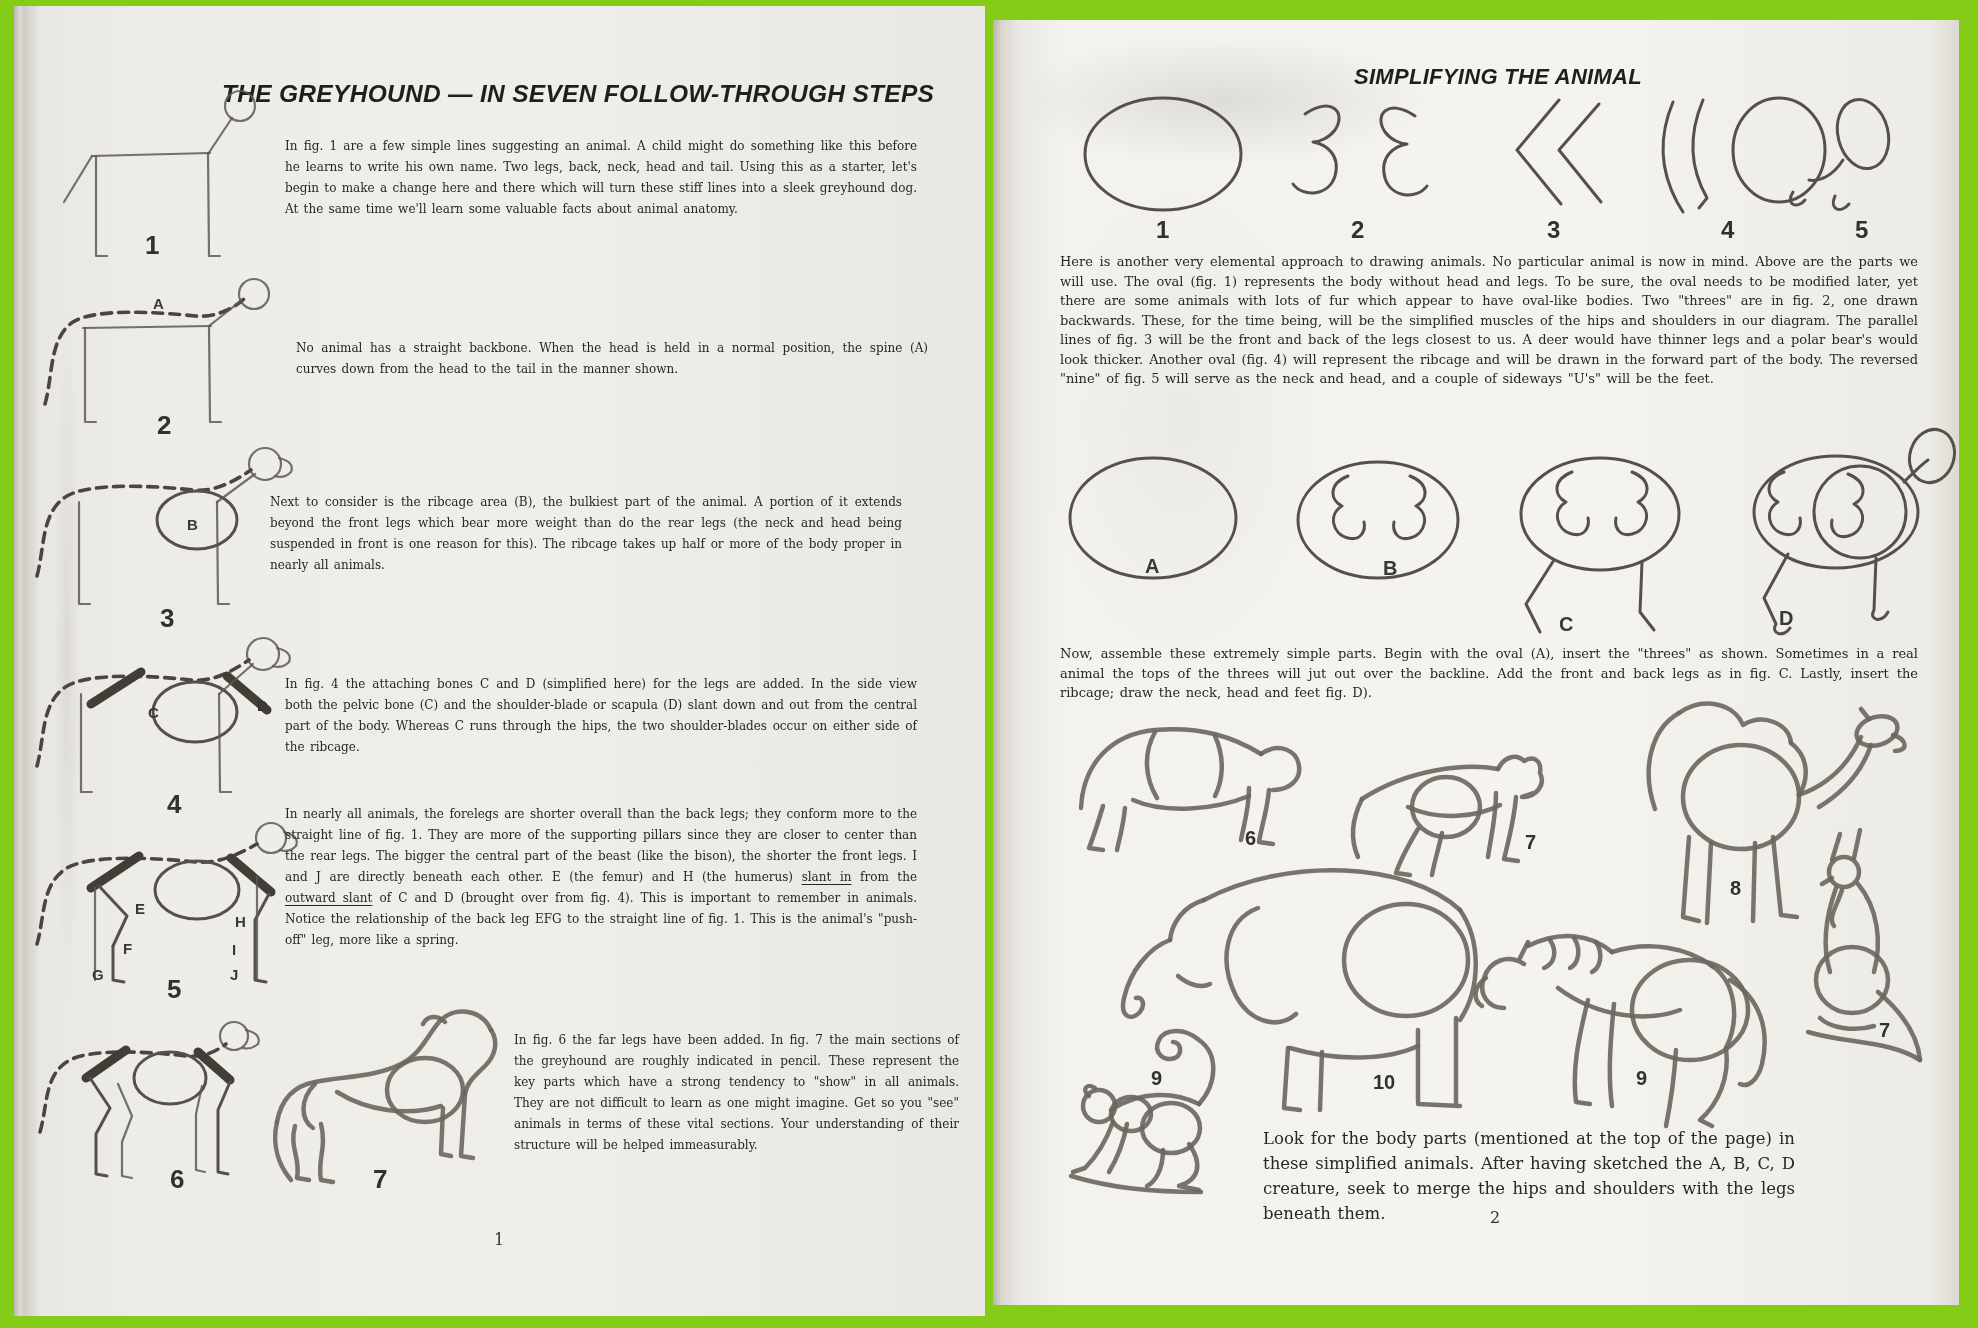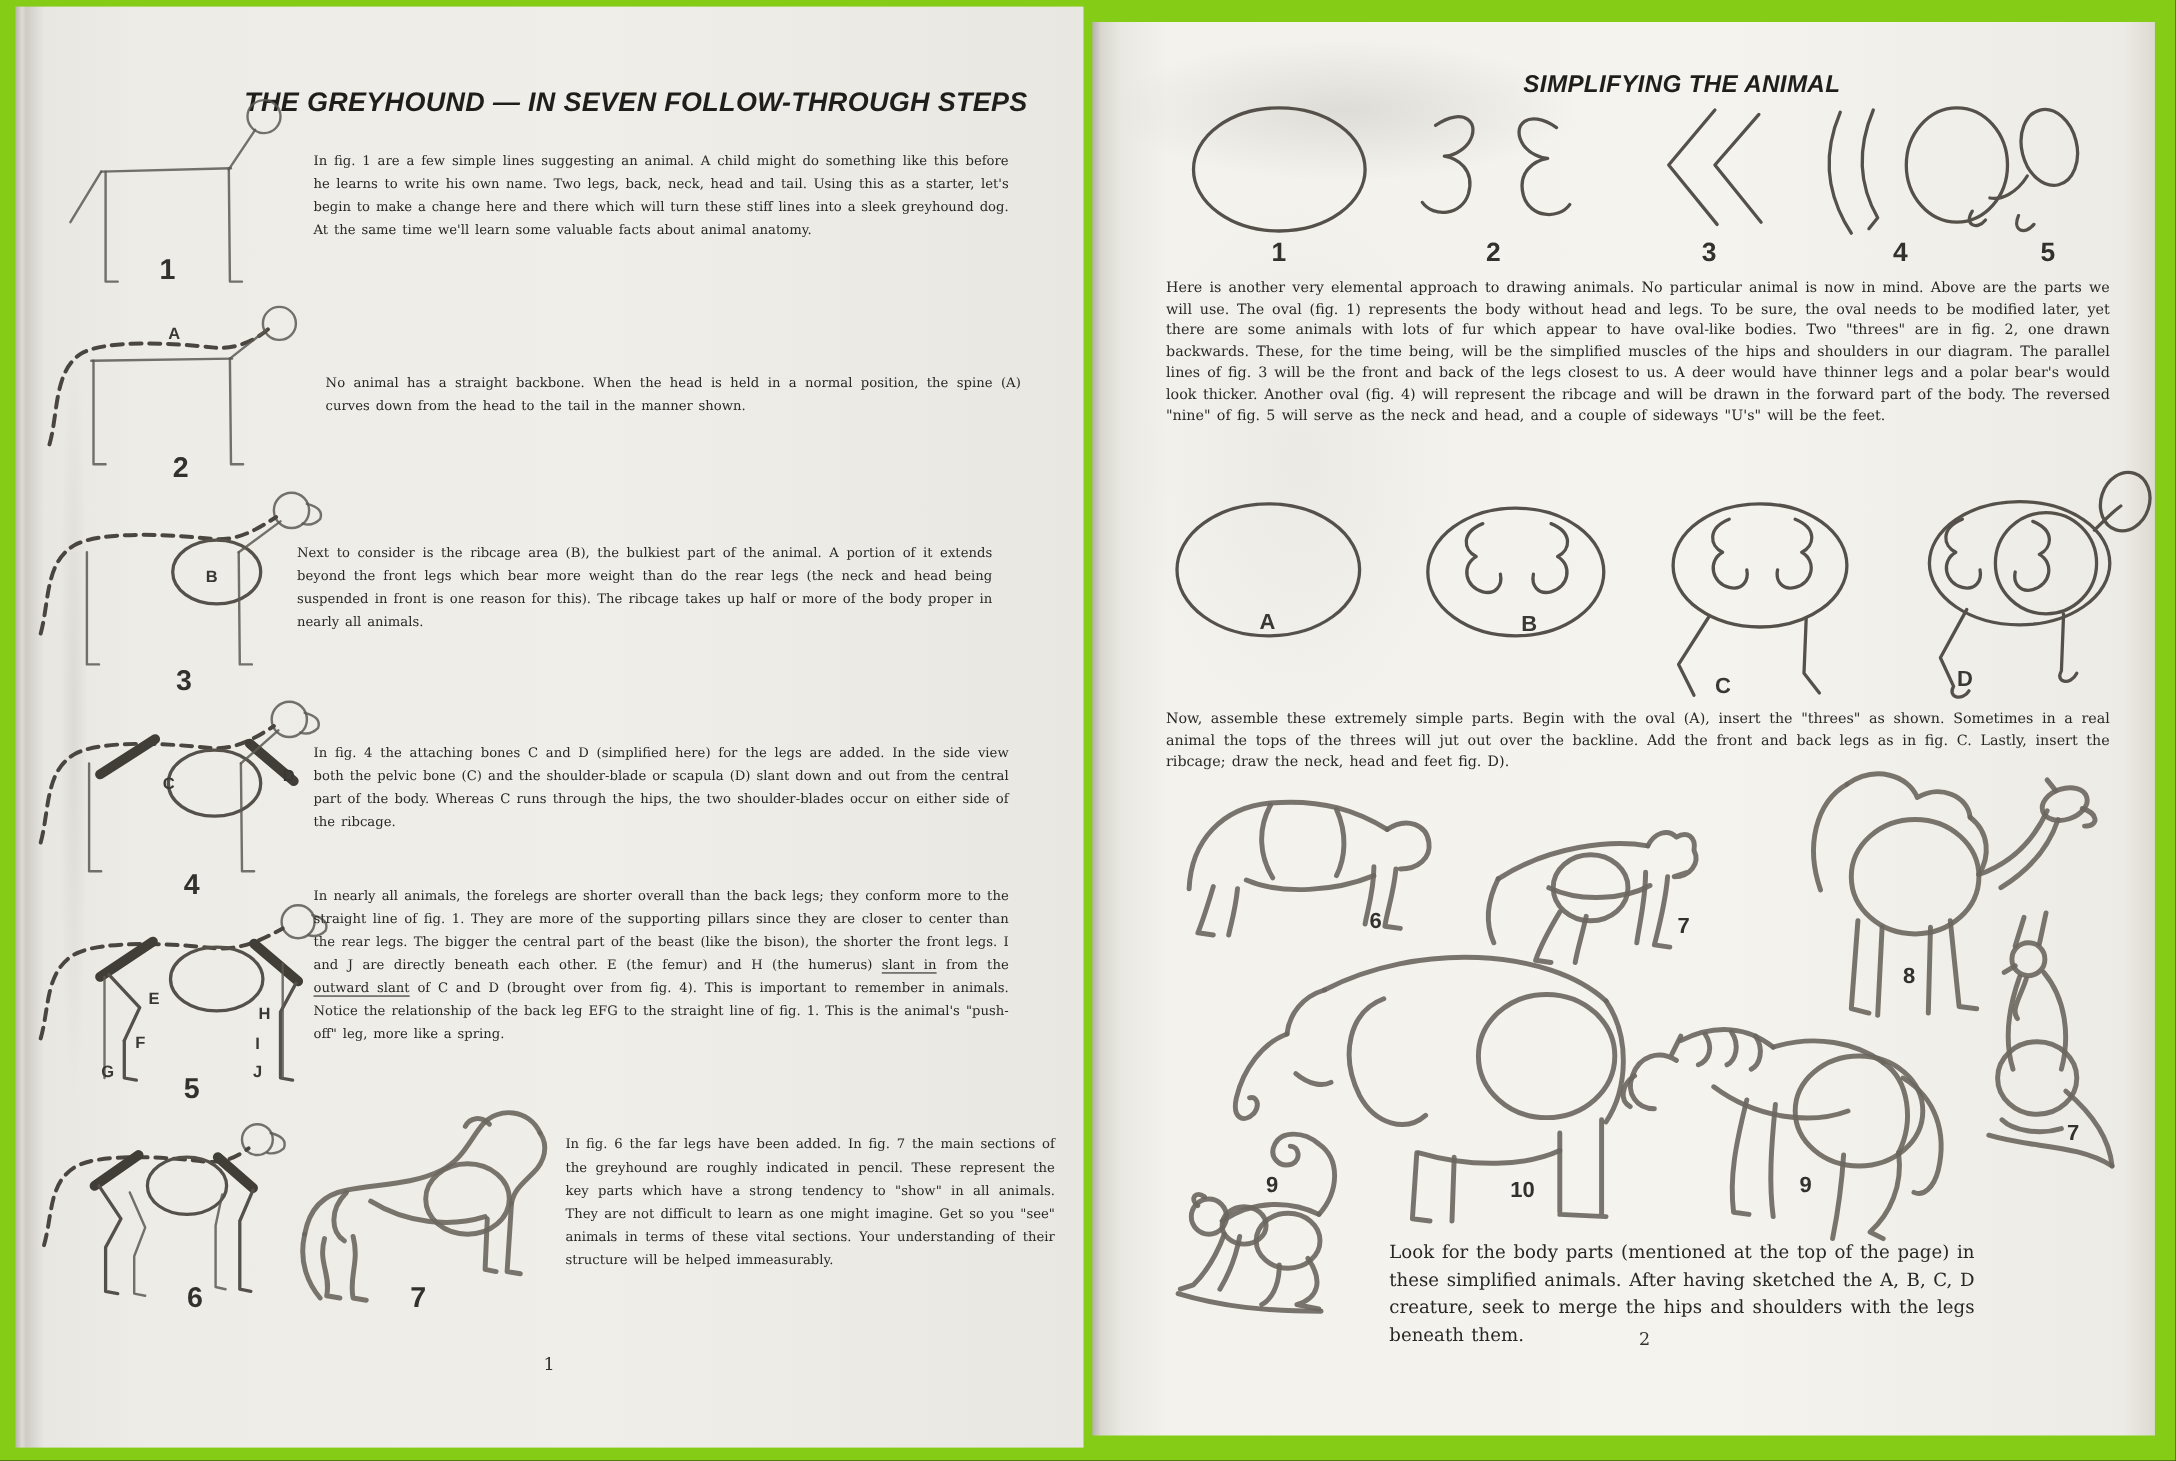--- a/index.html
+++ b/index.html
@@ -7,21 +7,21 @@
          font-family:"DejaVu Serif", serif;}
   .page{position:absolute;overflow:hidden;}
   #left-page{left:14px;top:6px;width:971px;height:1310px;
     background:linear-gradient(90deg,#b9b6b0 0px,#dedbd5 6px,#cfccc6 10px,#e9e7e2 26px,#edece7 120px,#efeee9 55%,#e9e7e1 100%);}
   #right-page{left:993px;top:20px;width:966px;height:1285px;
     background:linear-gradient(90deg,#b5b2ab 0px,#d9d6d0 8px,#eae8e2 26px,#f3f2ed 70px,#f4f3ee 60%,#edebe5 97%,#dcd9d2 100%);}
   .smudge{position:absolute;border-radius:50%;pointer-events:none;}
   h1{position:absolute;margin:0;font-family:"Liberation Sans",sans-serif;font-style:italic;font-weight:700;
      color:#1f1e1b;letter-spacing:.3px;white-space:nowrap;}
   #left-title{left:208px;top:74px;font-size:24.5px;}
-  #right-title{left:330px;top:44px;width:350px;text-align:right;font-size:22px;white-space:nowrap;}
+  #right-title{left:330px;top:44px;width:350px;text-align:center;font-size:22px;white-space:nowrap;}
   p.bodytext{position:absolute;margin:0;color:#282724;text-align:justify;word-spacing:1.5px;}
   .lefttext{width:632px;font-size:12px;line-height:21px;}
   .righttext{width:858px;font-size:13px;line-height:19.5px;}
   .u{text-decoration:underline;text-underline-offset:3px;}
   .fignum{position:absolute;font-family:"Liberation Sans",sans-serif;font-weight:700;color:#33312e;
           font-size:26px;line-height:1;}
   .fignum.small{font-size:20px;}
   .letter{position:absolute;font-family:"Liberation Sans",sans-serif;font-weight:700;color:#3a3834;
           font-size:15px;line-height:1;}
   .letter.big{font-size:20px;}

